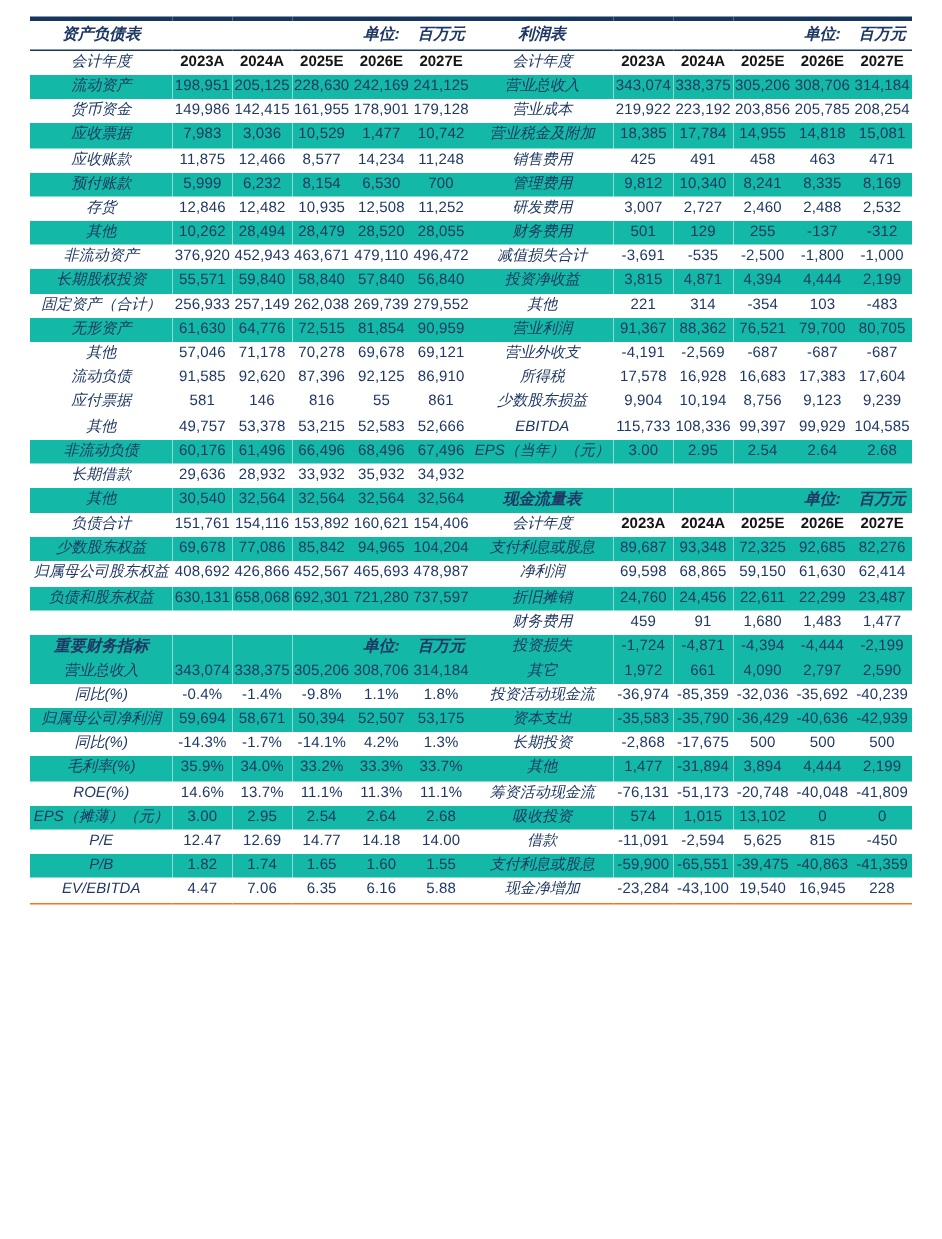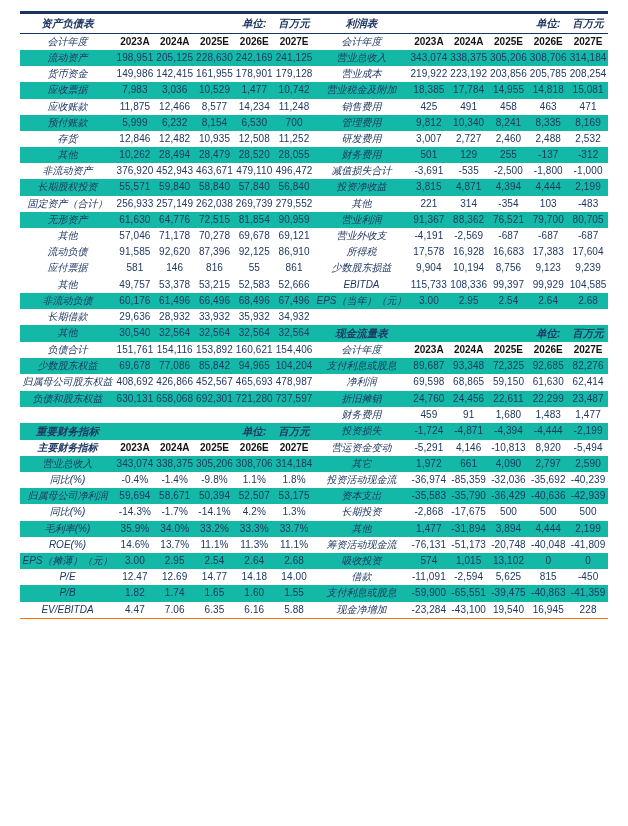--- a/index.html
+++ b/index.html
@@ -397,34 +397,20 @@
           <td class="head"></td>
           <td class="head">单位:</td>
           <td class="head">百万元</td>
           <td class="label">投资损失</td>
           <td class="num">-1,724</td>
           <td class="num">-4,871</td>
           <td class="num">-4,394</td>
           <td class="num">-4,444</td>
           <td class="num">-2,199</td>
         </tr>
-        <tr>
-          <td class="label lbold">主要财务指标</td>
-          <td class="year">2023A</td>
-          <td class="year">2024A</td>
-          <td class="year">2025E</td>
-          <td class="year">2026E</td>
-          <td class="year">2027E</td>
-          <td class="label">营运资金变动</td>
-          <td class="num">-5,291</td>
-          <td class="num">4,146</td>
-          <td class="num">-10,813</td>
-          <td class="num">8,920</td>
-          <td class="num">-5,494</td>
-        </tr>
         <tr class="shaded">
           <td class="label">营业总收入</td>
           <td class="num">343,074</td>
           <td class="num">338,375</td>
           <td class="num">305,206</td>
           <td class="num">308,706</td>
           <td class="num">314,184</td>
           <td class="label">其它</td>
           <td class="num">1,972</td>
           <td class="num">661</td>

